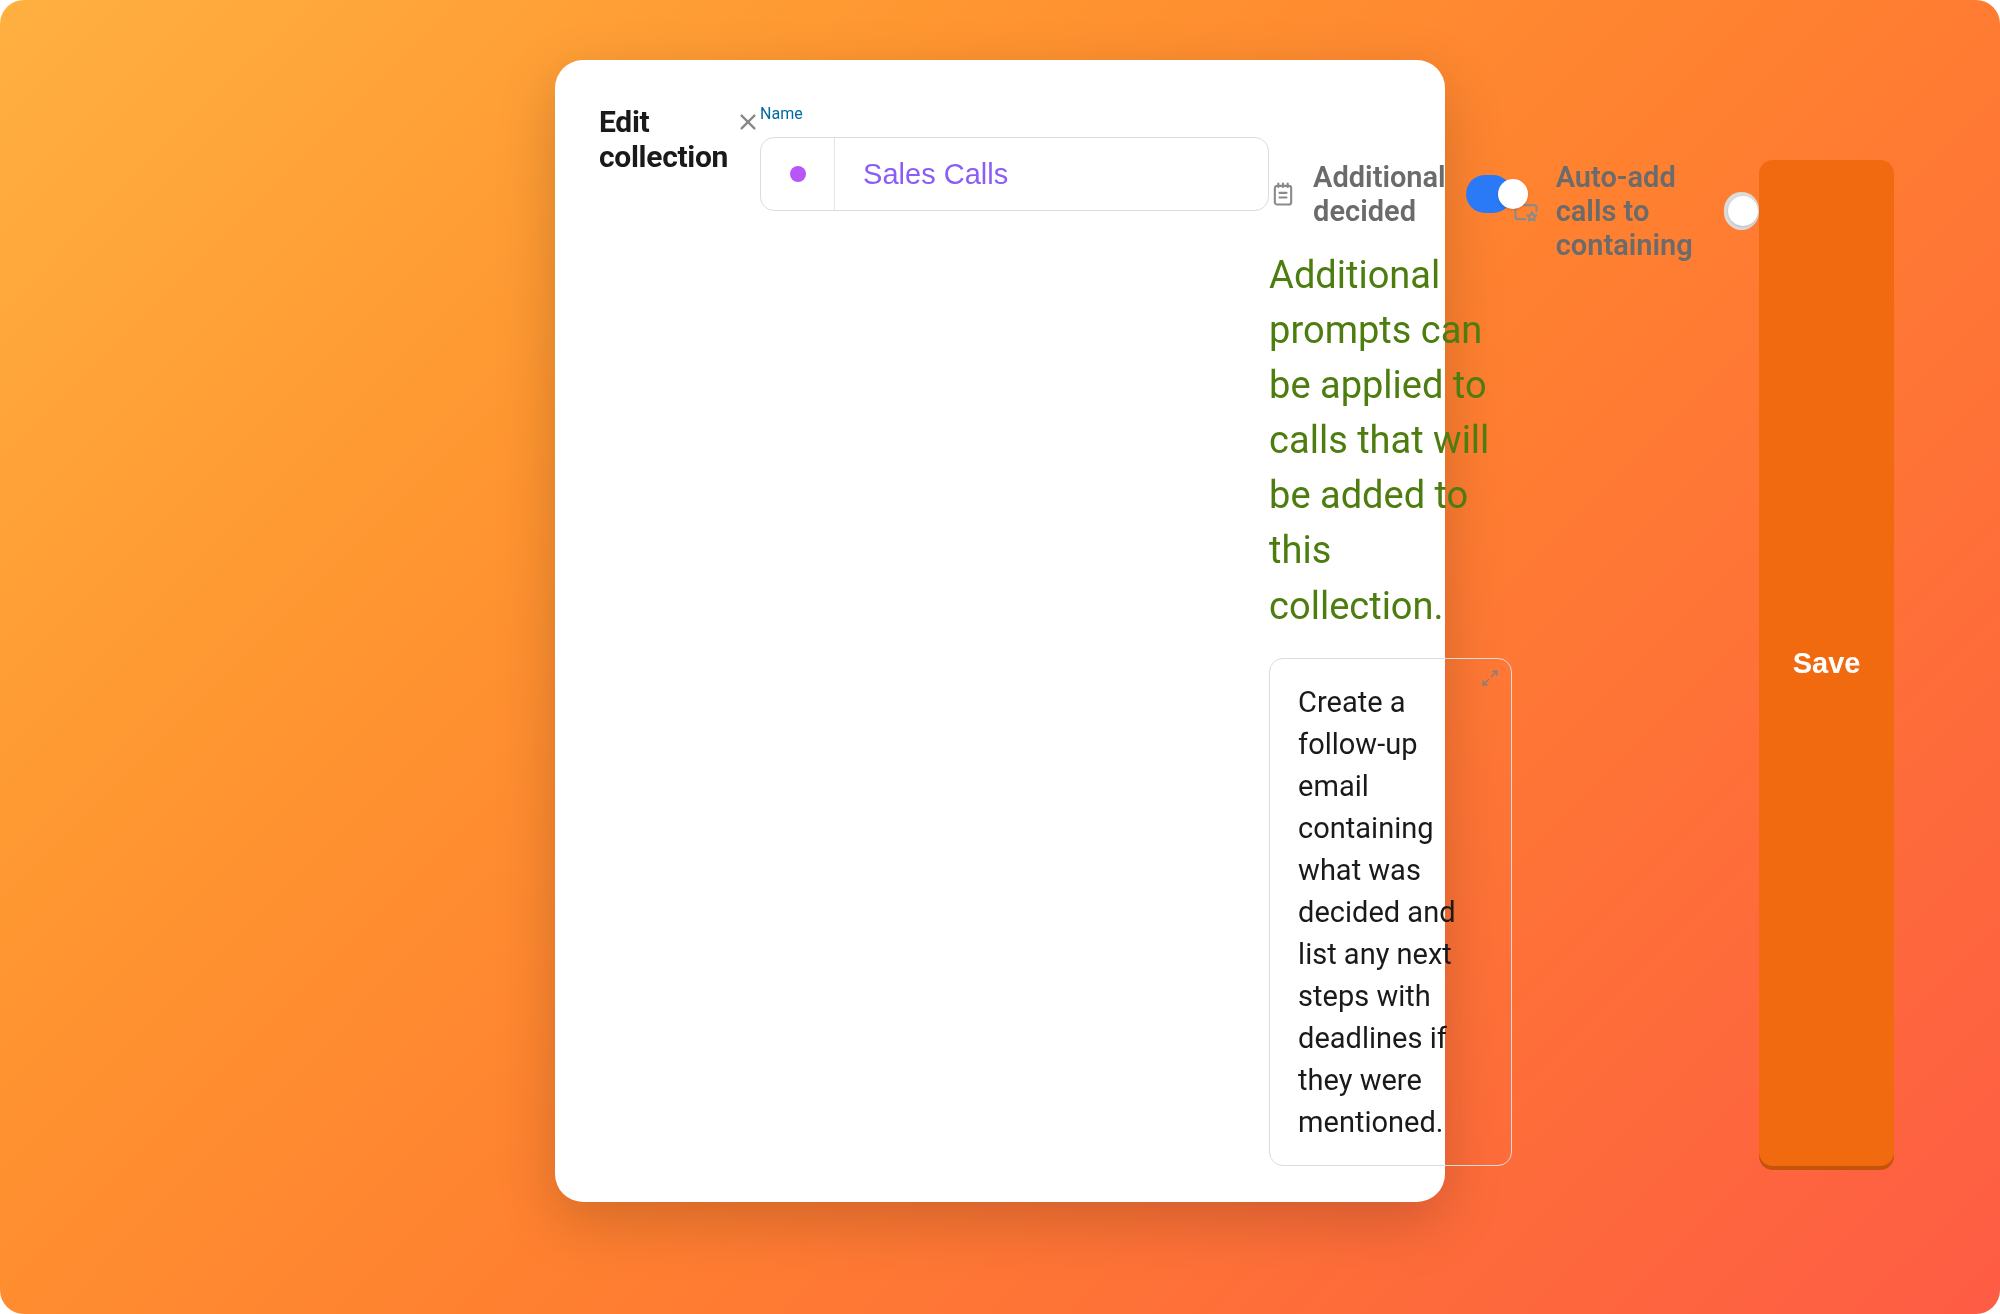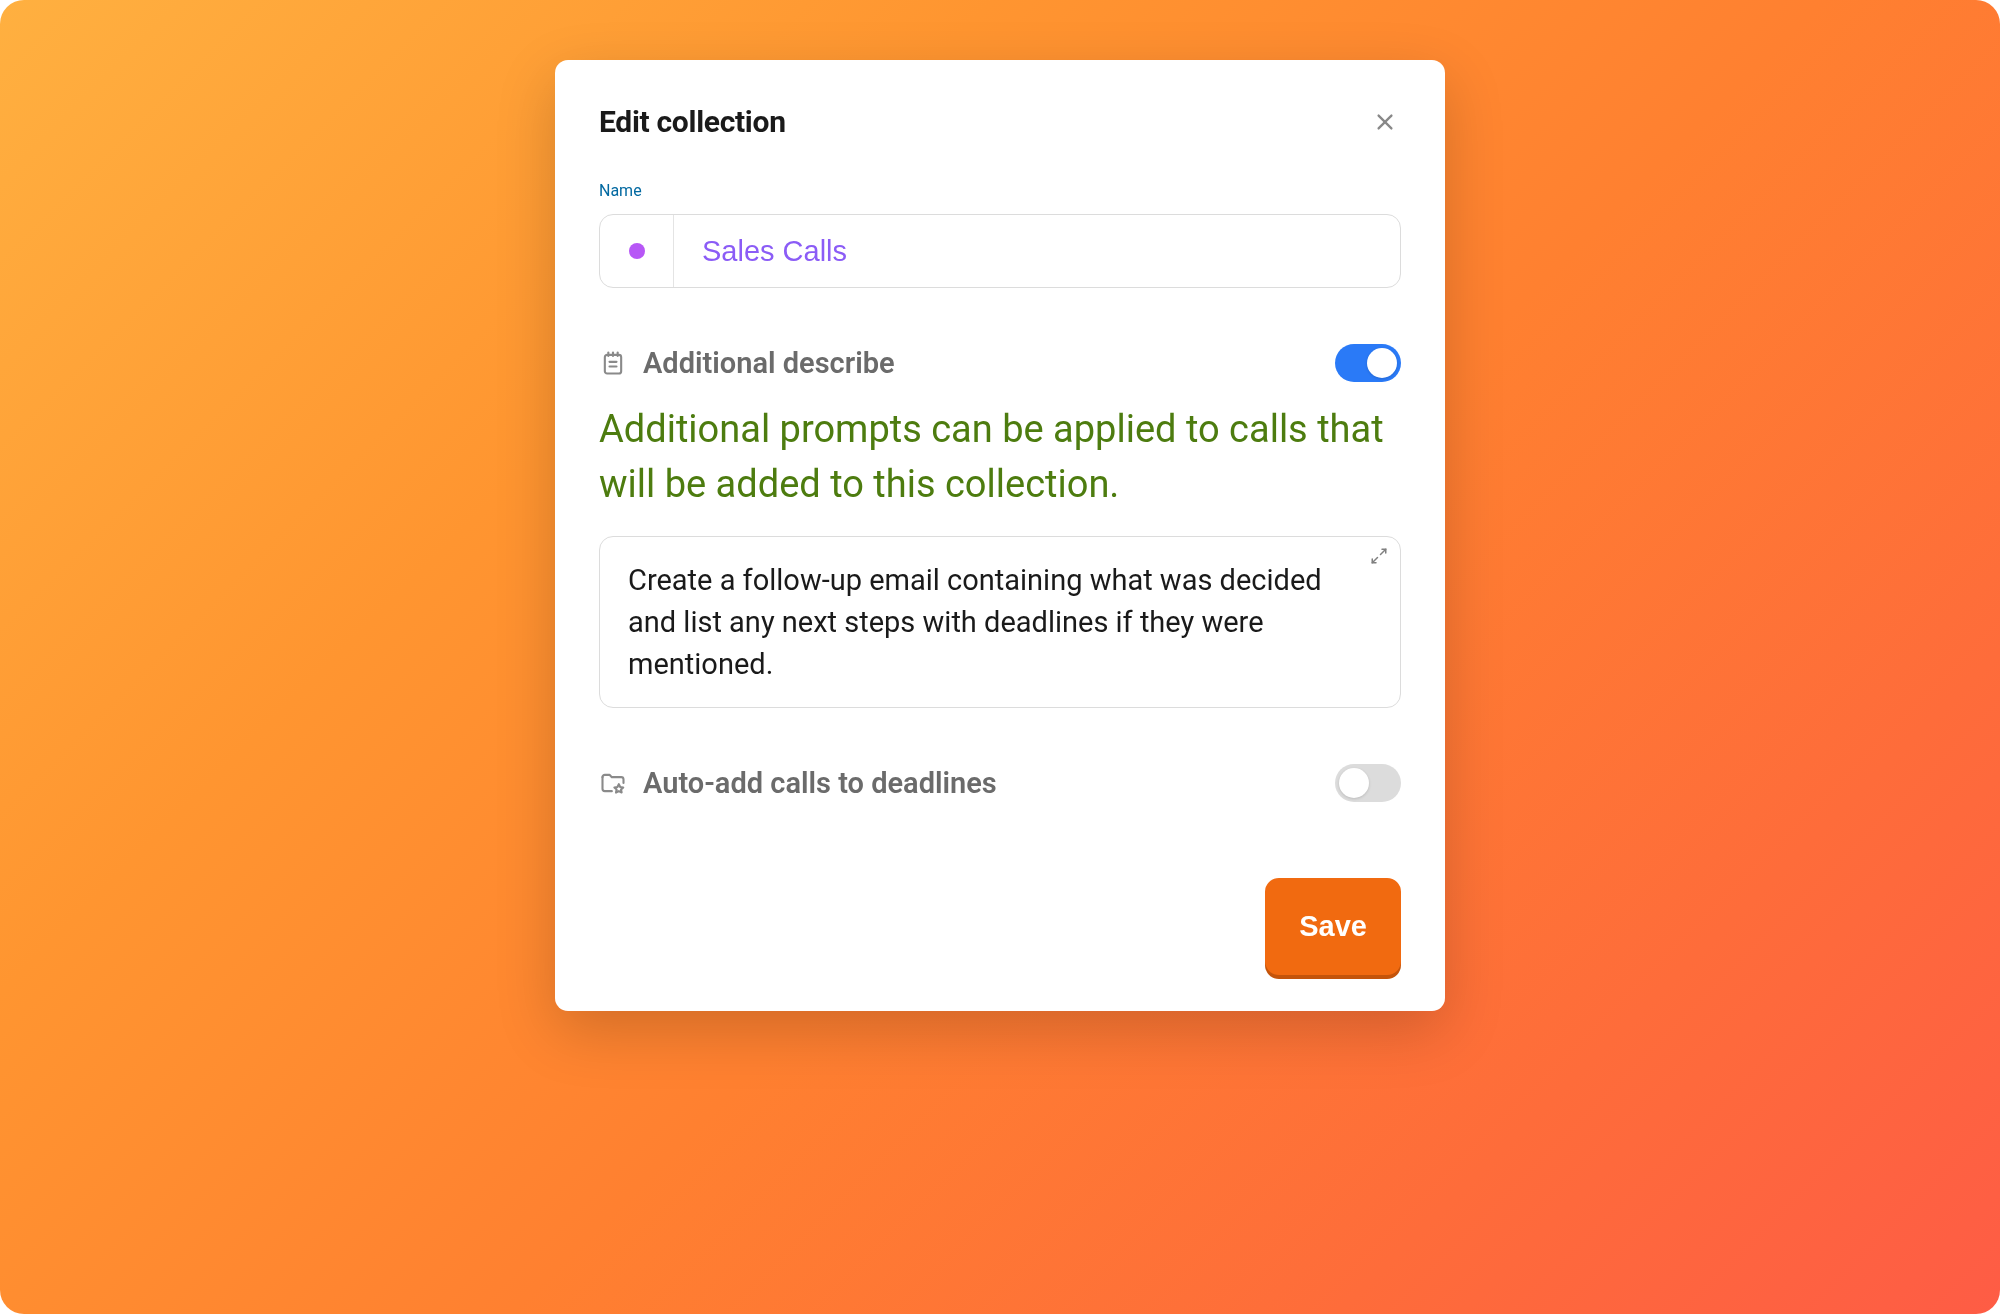--- a/index.html
+++ b/index.html
@@ -22,25 +22,25 @@
       border-radius: 24px;
       display: flex;
       align-items: flex-start;
       justify-content: center;
       padding-top: 60px;
     }
 
     .modal {
       width: 890px;
       background: #ffffff;
-      border-radius: 13px;
+      border-radius: 28px;
       padding: 44px 44px 36px 44px;
       box-shadow: 0 20px 60px rgba(0,0,0,0.18);
       display: flex;
-      flex-direction: column;
+      flex-direction: row;
     }
 
     .modal-header {
       display: flex;
       justify-content: space-between;
       align-items: flex-start;
       margin-bottom: 42px;
     }
 
     .modal-title {
@@ -271,21 +271,21 @@
           <span class="section-icon">
             <svg viewBox="0 0 24 24" fill="none" stroke="currentColor" stroke-width="1.8" stroke-linecap="round" stroke-linejoin="round">
               <rect x="5" y="5" width="14" height="16" rx="2"></rect>
               <line x1="8" y1="3" x2="8" y2="6"></line>
               <line x1="12" y1="3" x2="12" y2="6"></line>
               <line x1="16" y1="3" x2="16" y2="6"></line>
               <line x1="9" y1="11" x2="15" y2="11"></line>
               <line x1="9" y1="15" x2="15" y2="15"></line>
             </svg>
           </span>
-          <div class="section-title">Additional describe</div>
+          <div class="section-title">Additional decided</div>
         </div>
         <div class="toggle on">
           <div class="toggle-knob"></div>
         </div>
       </div>
       <div class="section-description">Additional prompts can be applied to calls that will be added to this collection.</div>
       <div class="textarea-wrap">
         <div class="expand-handle">
           <svg viewBox="0 0 24 24" fill="none" stroke="currentColor" stroke-width="2" stroke-linecap="round">
             <line x1="14" y1="10" x2="21" y2="3"></line>
@@ -301,21 +301,21 @@
     <div class="section">
       <div class="section-header">
         <div class="section-title-wrap">
           <span class="section-icon">
             <svg viewBox="0 0 24 24" fill="none" stroke="currentColor" stroke-width="1.8" stroke-linecap="round" stroke-linejoin="round">
               <path d="M3 7 a2 2 0 0 1 2-2 h4 l2 2 h8 a2 2 0 0 1 2 2 v3"></path>
               <path d="M3 7 v10 a2 2 0 0 0 2 2 h6"></path>
               <path d="M17 13 l1.2 2.4 2.6 0.4 -1.9 1.8 0.5 2.6 -2.4 -1.2 -2.4 1.2 0.5 -2.6 -1.9 -1.8 2.6 -0.4 z"></path>
             </svg>
           </span>
-          <div class="section-title">Auto-add calls to deadlines</div>
+          <div class="section-title">Auto-add calls to containing</div>
         </div>
         <div class="toggle off">
           <div class="toggle-knob"></div>
         </div>
       </div>
     </div>
 
     <div class="footer">
       <button class="save-button">Save</button>
     </div>

